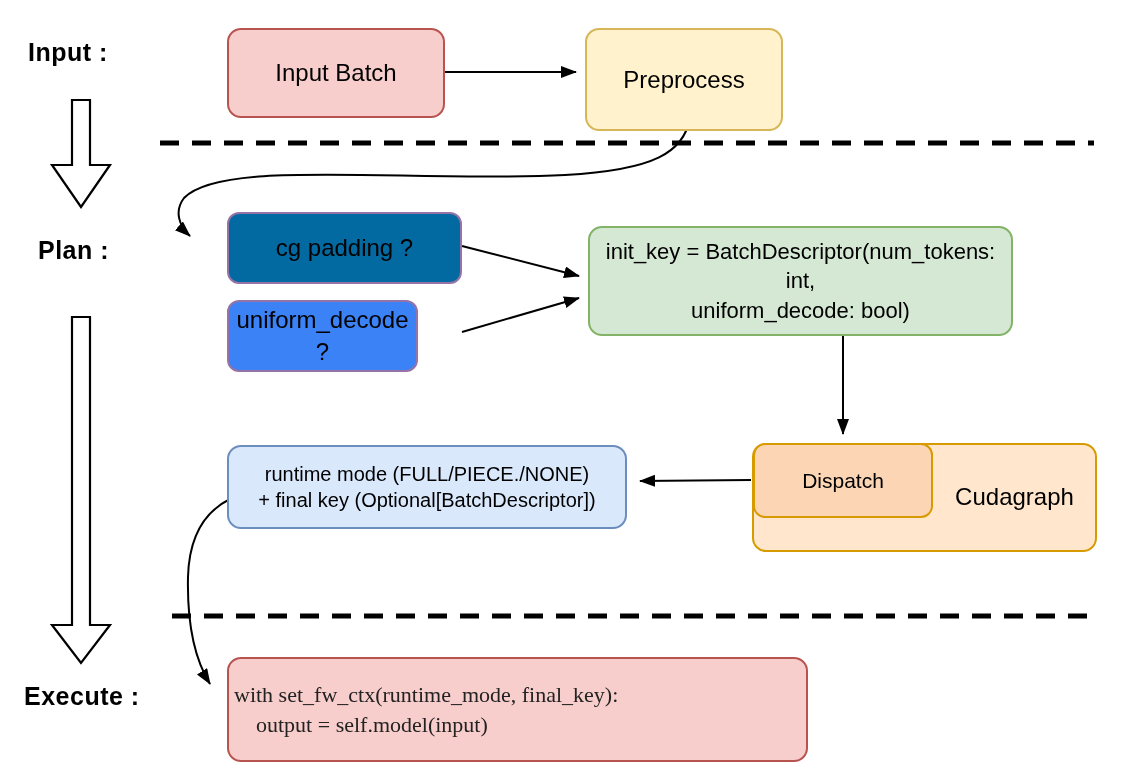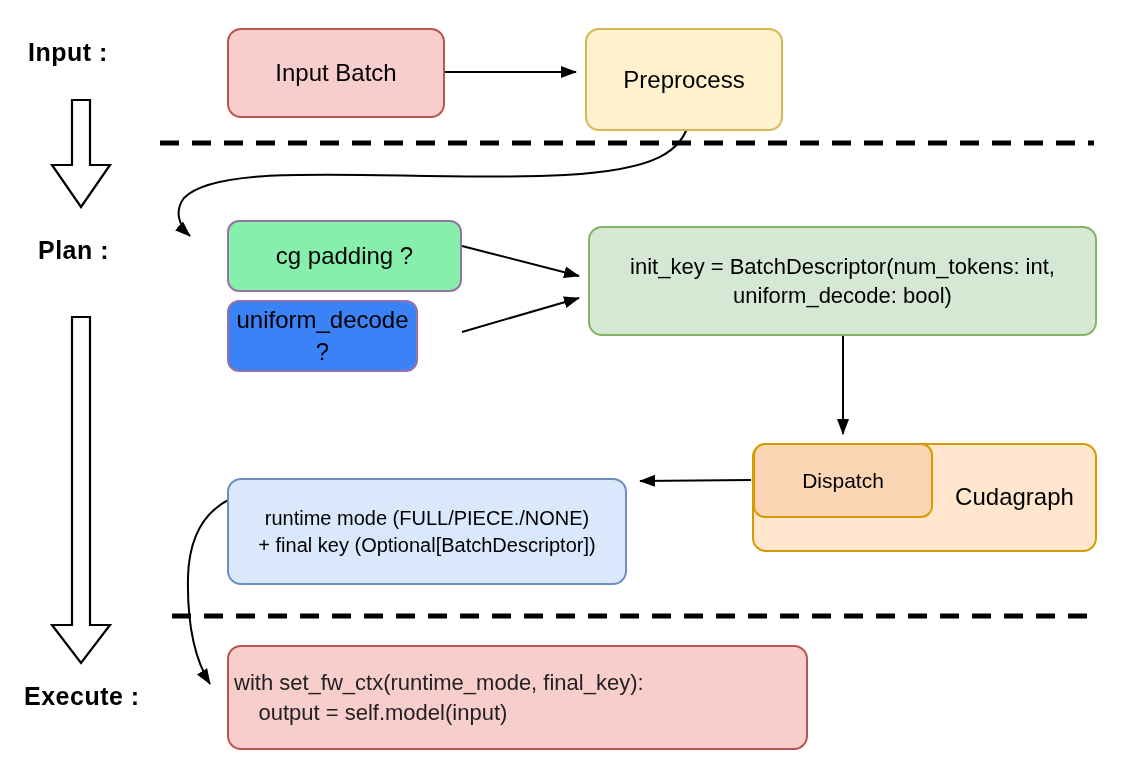--- a/index.html
+++ b/index.html
@@ -9,21 +9,21 @@
   }
   #connector-layer{position:absolute;left:0;top:0;width:1142px;height:770px;z-index:1;}
   .section-label{position:absolute;z-index:3;font-weight:bold;font-size:25px;letter-spacing:0.5px;white-space:nowrap;}
   .node{
     position:absolute;z-index:2;box-sizing:border-box;border:2px solid #6d28d9;
     display:flex;flex-direction:column;align-items:center;justify-content:center;
     text-align:center;line-height:1.32;
   }
   .r14{border-radius:14px;}
   .r12{border-radius:12px;}
-  .code-node{align-items:flex-start;text-align:left;font-family:Liberation Sans, sans-serif;color:#222;padding-left:5px;}
+  .code-node{align-items:flex-start;text-align:left;font-family:Liberation Serif, serif;color:#222;padding-left:5px;margin-top:12px;}
   .code-node span{white-space:pre;}
   .fs24{font-size:24px;} .fs22{font-size:22px;} .fs21{font-size:21px;} .fs20{font-size:20px;}
   .cuda-text{
     position:absolute;left:180px;top:0;right:0;bottom:0;
     display:flex;flex-direction:column;align-items:center;justify-content:center;
     font-size:24px;line-height:1.35;
   }
 </style>
 </head>
 <body>
@@ -62,44 +62,44 @@
   <div class="section-label" style="left:24px;top:682px;">Execute :</div>
 
   <div class="node r14 fs24" style="left: 227px; top: 28px; width: 218px; height: 90px; background: rgb(248, 206, 204); border-color: rgb(184, 84, 80);">
     <span>Input Batch</span>
   </div>
 
   <div class="node r14 fs24" style="left: 585px; top: 28px; width: 198px; height: 103px; background: rgb(255, 242, 204); border-color: rgb(214, 182, 86);">
     <span>Preprocess</span>
   </div>
 
-  <div class="node r12 fs24" style="left: 227px; top: 220px; width: 235px; height: 72px; background: #86efac; border-color: rgb(150, 115, 166);">
+  <div class="node r12 fs24" style="left: 227px; top: 212px; width: 235px; height: 72px; background: #0369a1; border-color: rgb(150, 115, 166);">
     <span>cg padding ?</span>
   </div>
 
   <div class="node r12 fs24" style="left: 227px; top: 300px; width: 191px; height: 72px; background: #3b82f6; border-color: rgb(150, 115, 166);">
     <span>uniform_decode ?</span>
   </div>
 
-  <div class="node r14 fs22" style="left: 588px; top: 226px; width: 509px; height: 110px; background: rgb(213, 232, 212); border-color: rgb(130, 179, 102);">
+  <div class="node r14 fs22" style="left: 588px; top: 226px; width: 425px; height: 110px; background: rgb(213, 232, 212); border-color: rgb(130, 179, 102);">
     <span>init_key = BatchDescriptor(num_tokens: int,</span>
     <span>uniform_decode: bool)</span>
   </div>
 
   <div class="node r14" style="left: 752px; top: 443px; width: 345px; height: 109px; background: rgb(255, 230, 204); border-color: rgb(215, 155, 0);">
     <div class="cuda-text">
       <span>Cudagraph</span>
     </div>
   </div>
 
   <div class="node r12 fs21" style="left: 753px; top: 443px; width: 180px; height: 75px; background: rgb(252, 213, 181); border-color: rgb(215, 155, 0);">
     <span>Dispatch</span>
   </div>
 
-  <div class="node r14 fs20" style="left: 227px; top: 445px; width: 400px; height: 107px; background: rgb(218, 232, 252); border-color: rgb(108, 142, 191); margin-top: 33px;">
+  <div class="node r14 fs20" style="left: 227px; top: 445px; width: 400px; height: 84px; background: rgb(218, 232, 252); border-color: rgb(108, 142, 191);">
     <span>runtime mode (FULL/PIECE./NONE)</span>
     <span>+ final key (Optional[BatchDescriptor])</span>
   </div>
 
   <div class="node r14 code-node fs22" style="left: 227px; top: 645px; width: 581px; height: 105px; background: rgb(248, 206, 204); border-color: rgb(184, 84, 80);">
     <span>with set_fw_ctx(runtime_mode, final_key):</span>
     <span>    output = self.model(input)</span>
   </div>
 
 </div>

